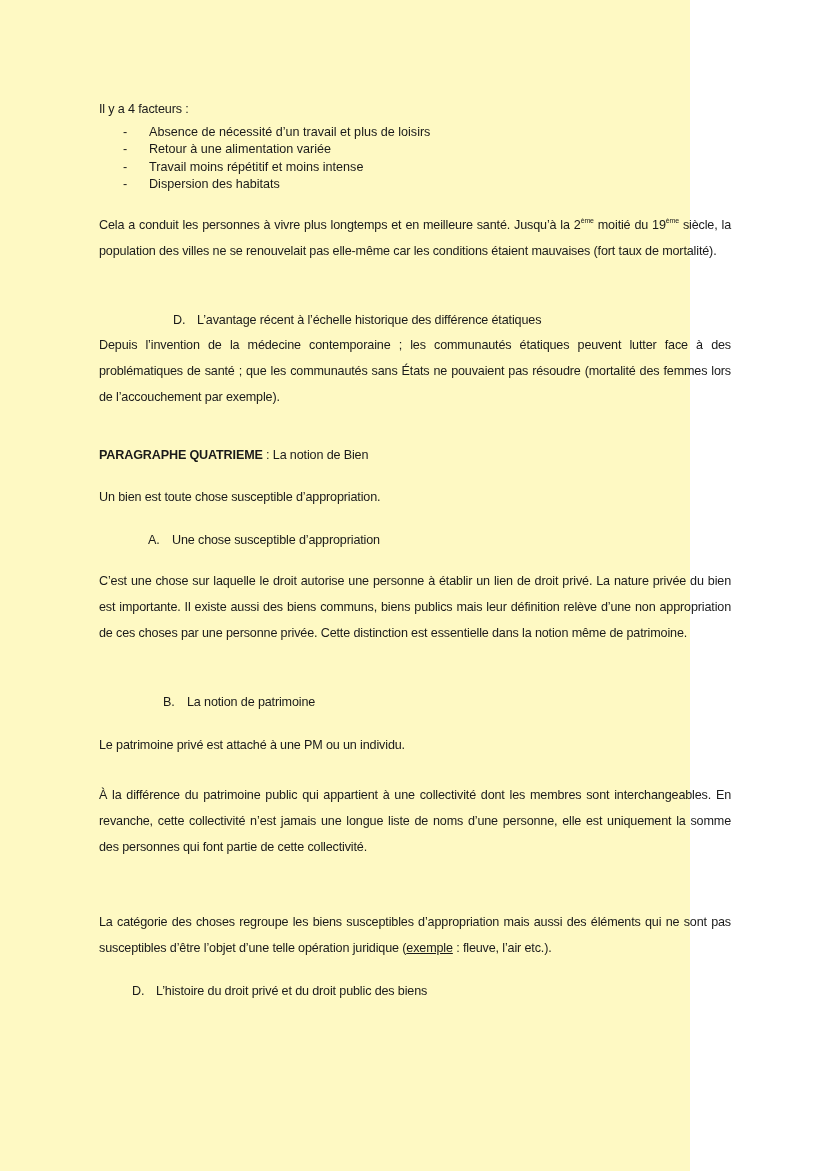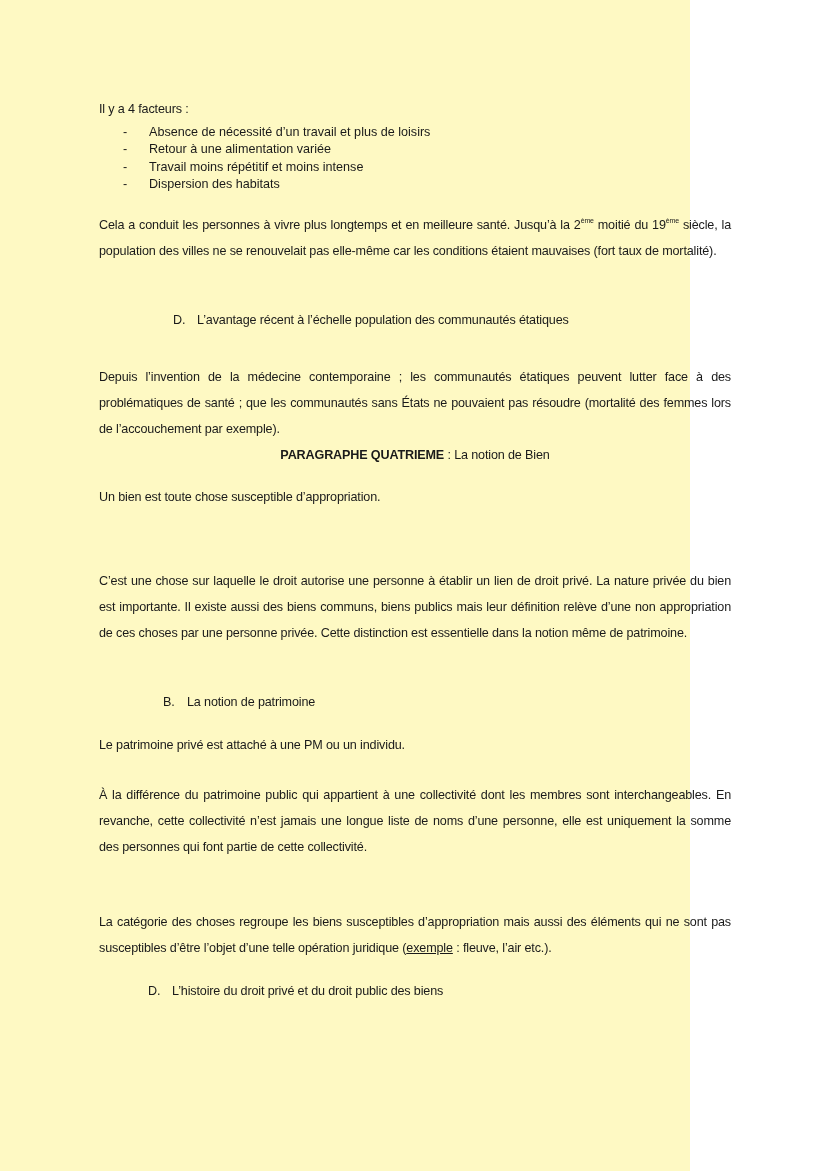--- a/index.html
+++ b/index.html
@@ -49,21 +49,20 @@
     .heading {
       position: absolute;
       line-height: 18px;
       letter-spacing: -0.15px;
     }
     .heading .letter { display: inline-block; width: 24px; }
     .h-center {
       position: absolute;
       left: 99px;
       width: 632px;
-      text-align: center;
       top: 446px;
       line-height: 18px;
       letter-spacing: -0.15px;
     }
     .h-center b { font-weight: bold; }
     sup { font-size: 7px; vertical-align: 6px; line-height: 0; }
     u { text-decoration: underline; }
   </style>
 </head>
 <body>
@@ -87,40 +86,43 @@
     </li>
     <li>
       <span class="dash">-</span>
       <span>Dispersion des habitats</span>
     </li>
   </ul>
 
   <p class="block just" style="top:212px; margin:0;"><span>Cela a conduit les personnes à vivre plus longtemps et en meilleure santé. Jusqu’à la 2</span><sup>ème</sup><span> moitié du 19</span><sup>ème</sup><span> siècle, la population des villes ne se renouvelait pas elle-même car les conditions étaient mauvaises (fort taux de mortalité).</span></p>
 
   <div class="heading" style="left:173px; top:311px;">
-    <span class="letter">D.</span><span>L’avantage récent à l’échelle population des communautés étatiques</span>
+    <span class="letter">D.</span><span>L’avantage récent à l’échelle historique des différence étatiques</span>
   </div>
 
-  <p class="block just" style="top:364px; margin:0;">Depuis l’invention de la médecine contemporaine ; les communautés étatiques peuvent lutter face à des problématiques de santé ; que les communautés sans États ne pouvaient pas résoudre (mortalité des femmes lors de l’accouchement par exemple).</p>
+  <p class="block just" style="top:332px; margin:0;">Depuis l’invention de la médecine contemporaine ; les communautés étatiques peuvent lutter face à des problématiques de santé ; que les communautés sans États ne pouvaient pas résoudre (mortalité des femmes lors de l’accouchement par exemple).</p>
 
   <div class="h-center"><b>PARAGRAPHE QUATRIEME</b><span> : La notion de Bien</span></div>
 
   <p class="block" style="top:488px; margin:0; line-height:18px;">Un bien est toute chose susceptible d’appropriation.</p>
 
+  <div class="heading" style="left:148px; top:531px;">
+    <span class="letter">A.</span><span>Une chose susceptible d’appropriation</span>
+  </div>
 
   <p class="block just" style="top:568px; margin:0;">C’est une chose sur laquelle le droit autorise une personne à établir un lien de droit privé. La nature privée du bien est importante. Il existe aussi des biens communs, biens publics mais leur définition relève d’une non appropriation de ces choses par une personne privée. Cette distinction est essentielle dans la notion même de patrimoine.</p>
 
   <div class="heading" style="left:163px; top:693px;">
     <span class="letter">B.</span><span>La notion de patrimoine</span>
   </div>
 
   <p class="block" style="top:736px; margin:0; line-height:18px;">Le patrimoine privé est attaché à une PM ou un individu.</p>
 
   <p class="block just" style="top:782px; margin:0;">À la différence du patrimoine public qui appartient à une collectivité dont les membres sont interchangeables. En revanche, cette collectivité n’est jamais une longue liste de noms d’une personne, elle est uniquement la somme des personnes qui font partie de cette collectivité.</p>
 
 
   <p class="block just" style="top:909px; margin:0;"><span>La catégorie des choses regroupe les biens susceptibles d’appropriation mais aussi des éléments qui ne sont pas susceptibles d’être l’objet d’une telle opération juridique (</span><u>exemple</u><span> : fleuve, l’air etc.).</span></p>
 
-  <div class="heading" style="left:148px; top:982px;">
+  <div class="heading" style="left:132px; top:982px;">
     <span class="letter">D.</span><span>L’histoire du droit privé et du droit public des biens</span>
   </div>
 
 </div>
 
 </body></html>

